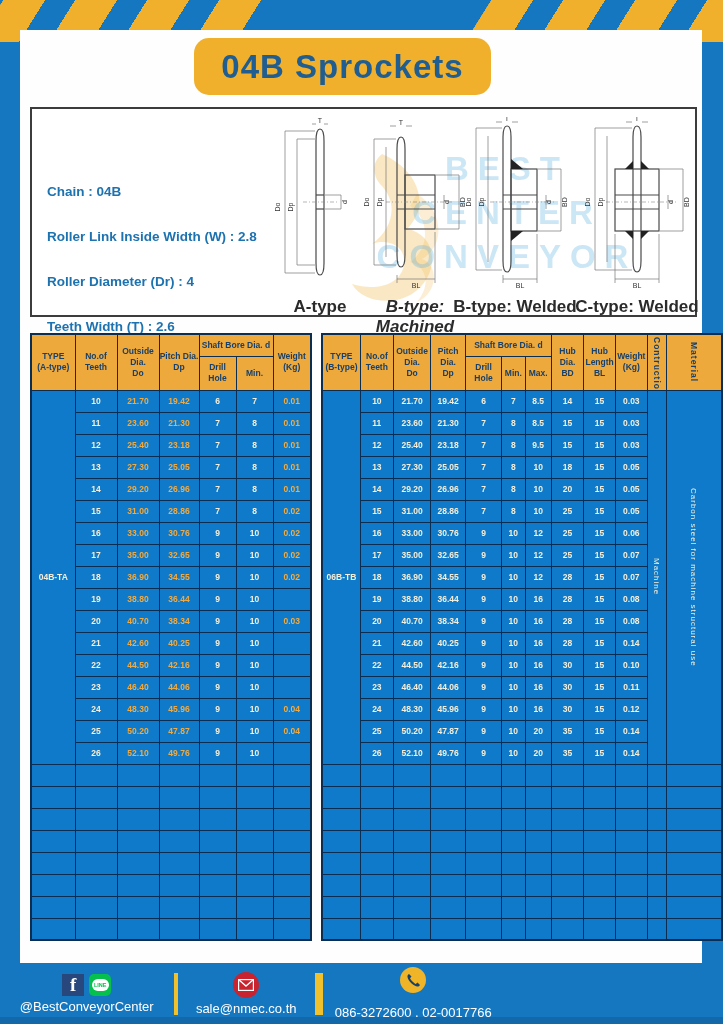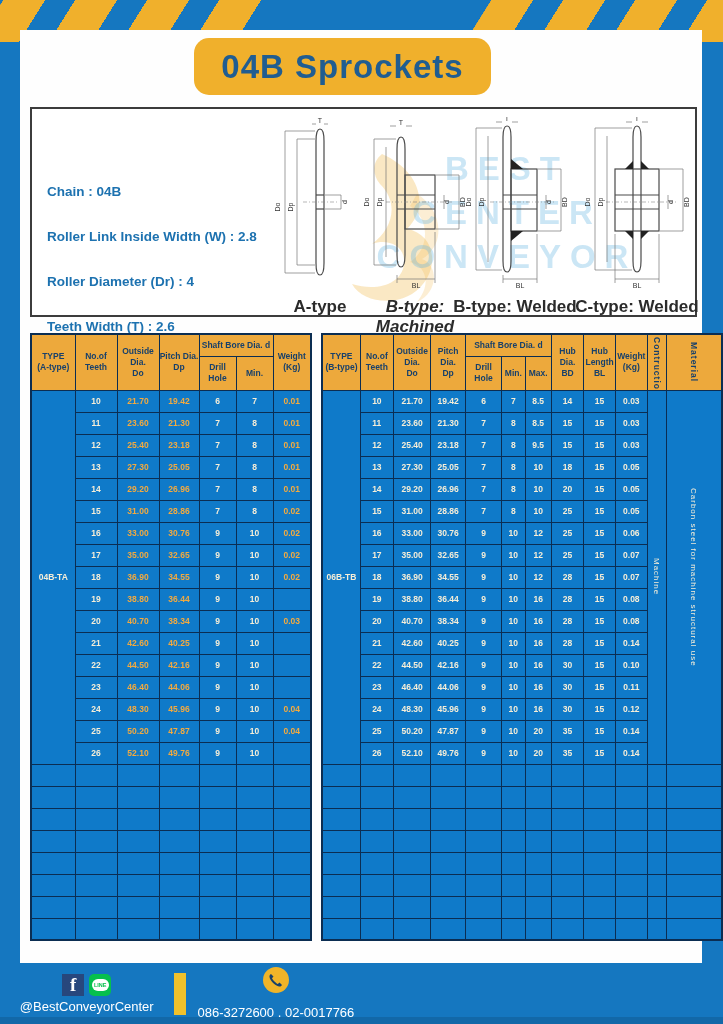--- a/index.html
+++ b/index.html
@@ -824,20 +824,29 @@
         <div class="fb-sq">
             <span>f</span>
           </div>
         <div class="line-sq">
             <span>LINE</span>
           </div>
       </div>
       <div class="footer-label">@BestConveyorCenter</div>
     </div>
     <div class="divider"></div>
+    <div class="footer-item fi-2">
+      <div class="circ" style="background:#c8232e;">
+        <svg width="16" height="12" viewBox="0 0 16 12">
+            <rect x="0.5" y="0.5" width="15" height="11" fill="none" stroke="#fff" stroke-width="1.4"></rect>
+            <path d="M0.5,0.5 L8,7 L15.5,0.5" fill="none" stroke="#fff" stroke-width="1.4"></path>
+          </svg>
+      </div>
+      <div class="footer-label">sale@nmec.co.th</div>
+    </div>
     <div class="divider"></div>
     <div class="divider"></div>
     <div class="footer-item fi-4">
       <div class="circ" style="background:#f0b429;">
         <svg width="15" height="15" viewBox="0 0 15 15">
             <path d="M3,1 C2,1.5 1.2,2.5 1.5,4 C2,7.5 7.5,13 11,13.5 C12.5,13.8 13.5,13 14,12 L11.5,9.5 L9.8,11 C8,10.2 4.8,7 4,5.2 L5.5,3.5 Z" fill="#17406b"></path>
           </svg>
       </div>
       <div class="footer-label">086-3272600 , 02-0017766</div>
     </div>

